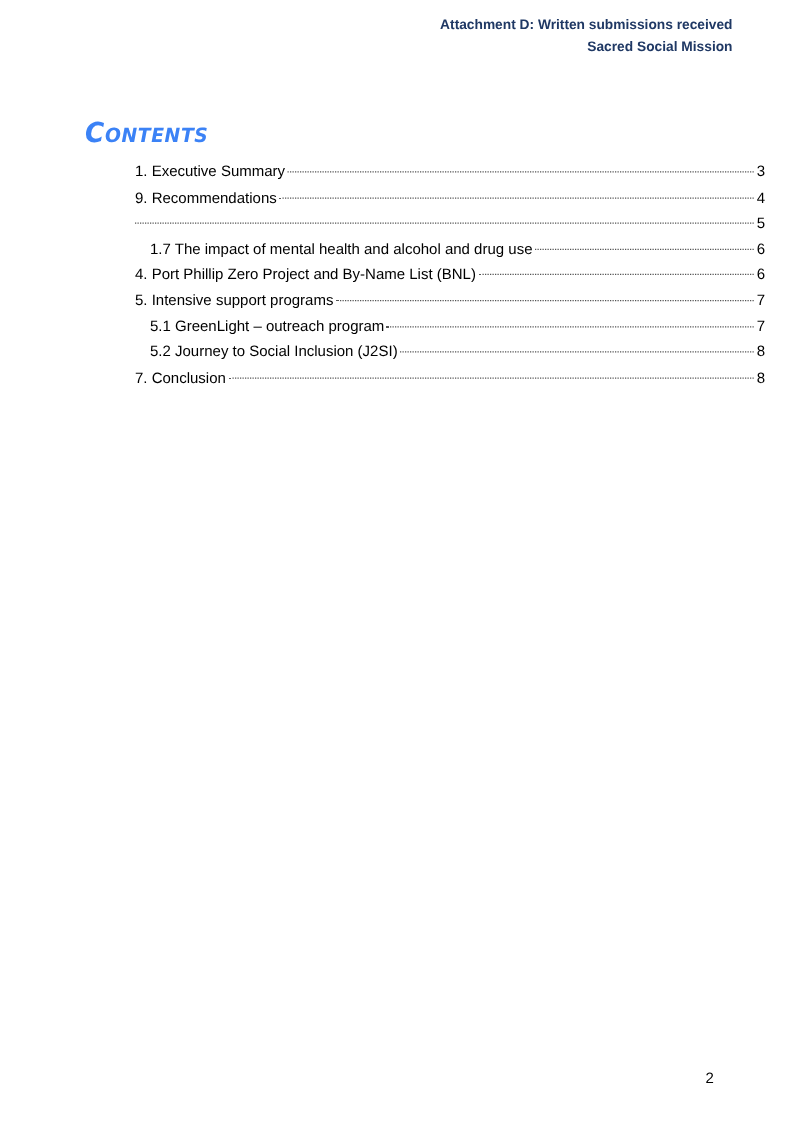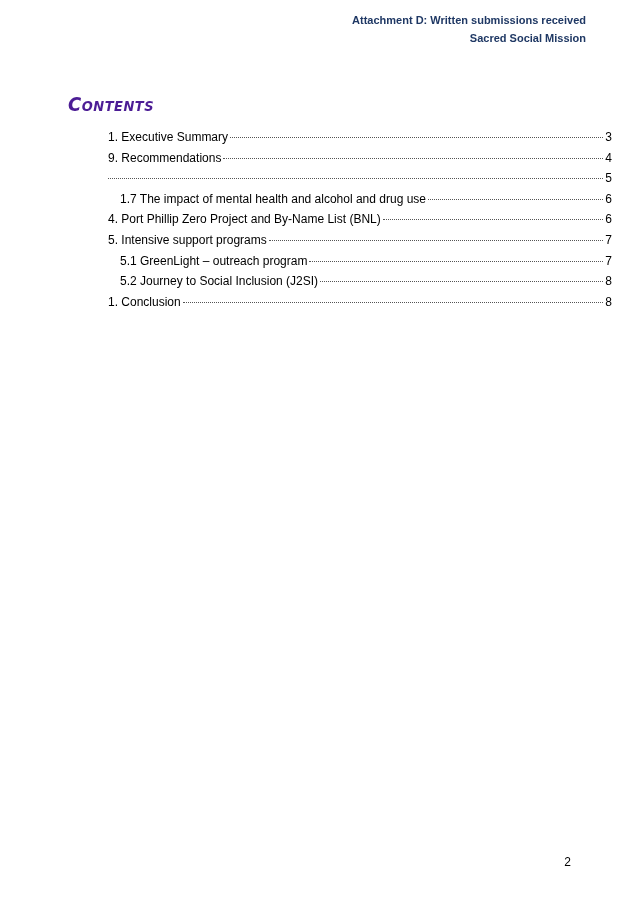--- a/index.html
+++ b/index.html
@@ -22,25 +22,25 @@
       text-align: right;
       color: #1f3864;
       font-weight: bold;
       font-size: 11px;
       line-height: 18px;
     }
     .contents-title {
       position: absolute;
       left: 68px;
       top: 94px;
-      color: #4c1d95;
+      color: #3b82f6;
       font-family: "DejaVu Sans", sans-serif;
       font-weight: bold;
       font-style: italic;
-      font-size: 18px;
+      font-size: 21px;
       letter-spacing: 0.5px;
       font-variant: small-caps;
       transform: scaleY(1.05);
     }
     .toc {
       position: absolute;
       left: 68px;
       top: 127px;
       width: 504px;
       margin-left: 40px;
@@ -125,19 +125,19 @@
     <span class="toc-label">5.1 GreenLight – outreach program</span>
     <span class="toc-dots"></span>
     <span class="toc-page">7</span>
   </div>
   <div class="toc-row sub">
     <span class="toc-label">5.2 Journey to Social Inclusion (J2SI)</span>
     <span class="toc-dots"></span>
     <span class="toc-page">8</span>
   </div>
   <div class="toc-row">
-    <span class="toc-label">1. Conclusion</span>
+    <span class="toc-label">7. Conclusion</span>
     <span class="toc-dots"></span>
     <span class="toc-page">8</span>
   </div>
 </div>
 
 <div class="page-number">2</div>
 
 </body></html>

